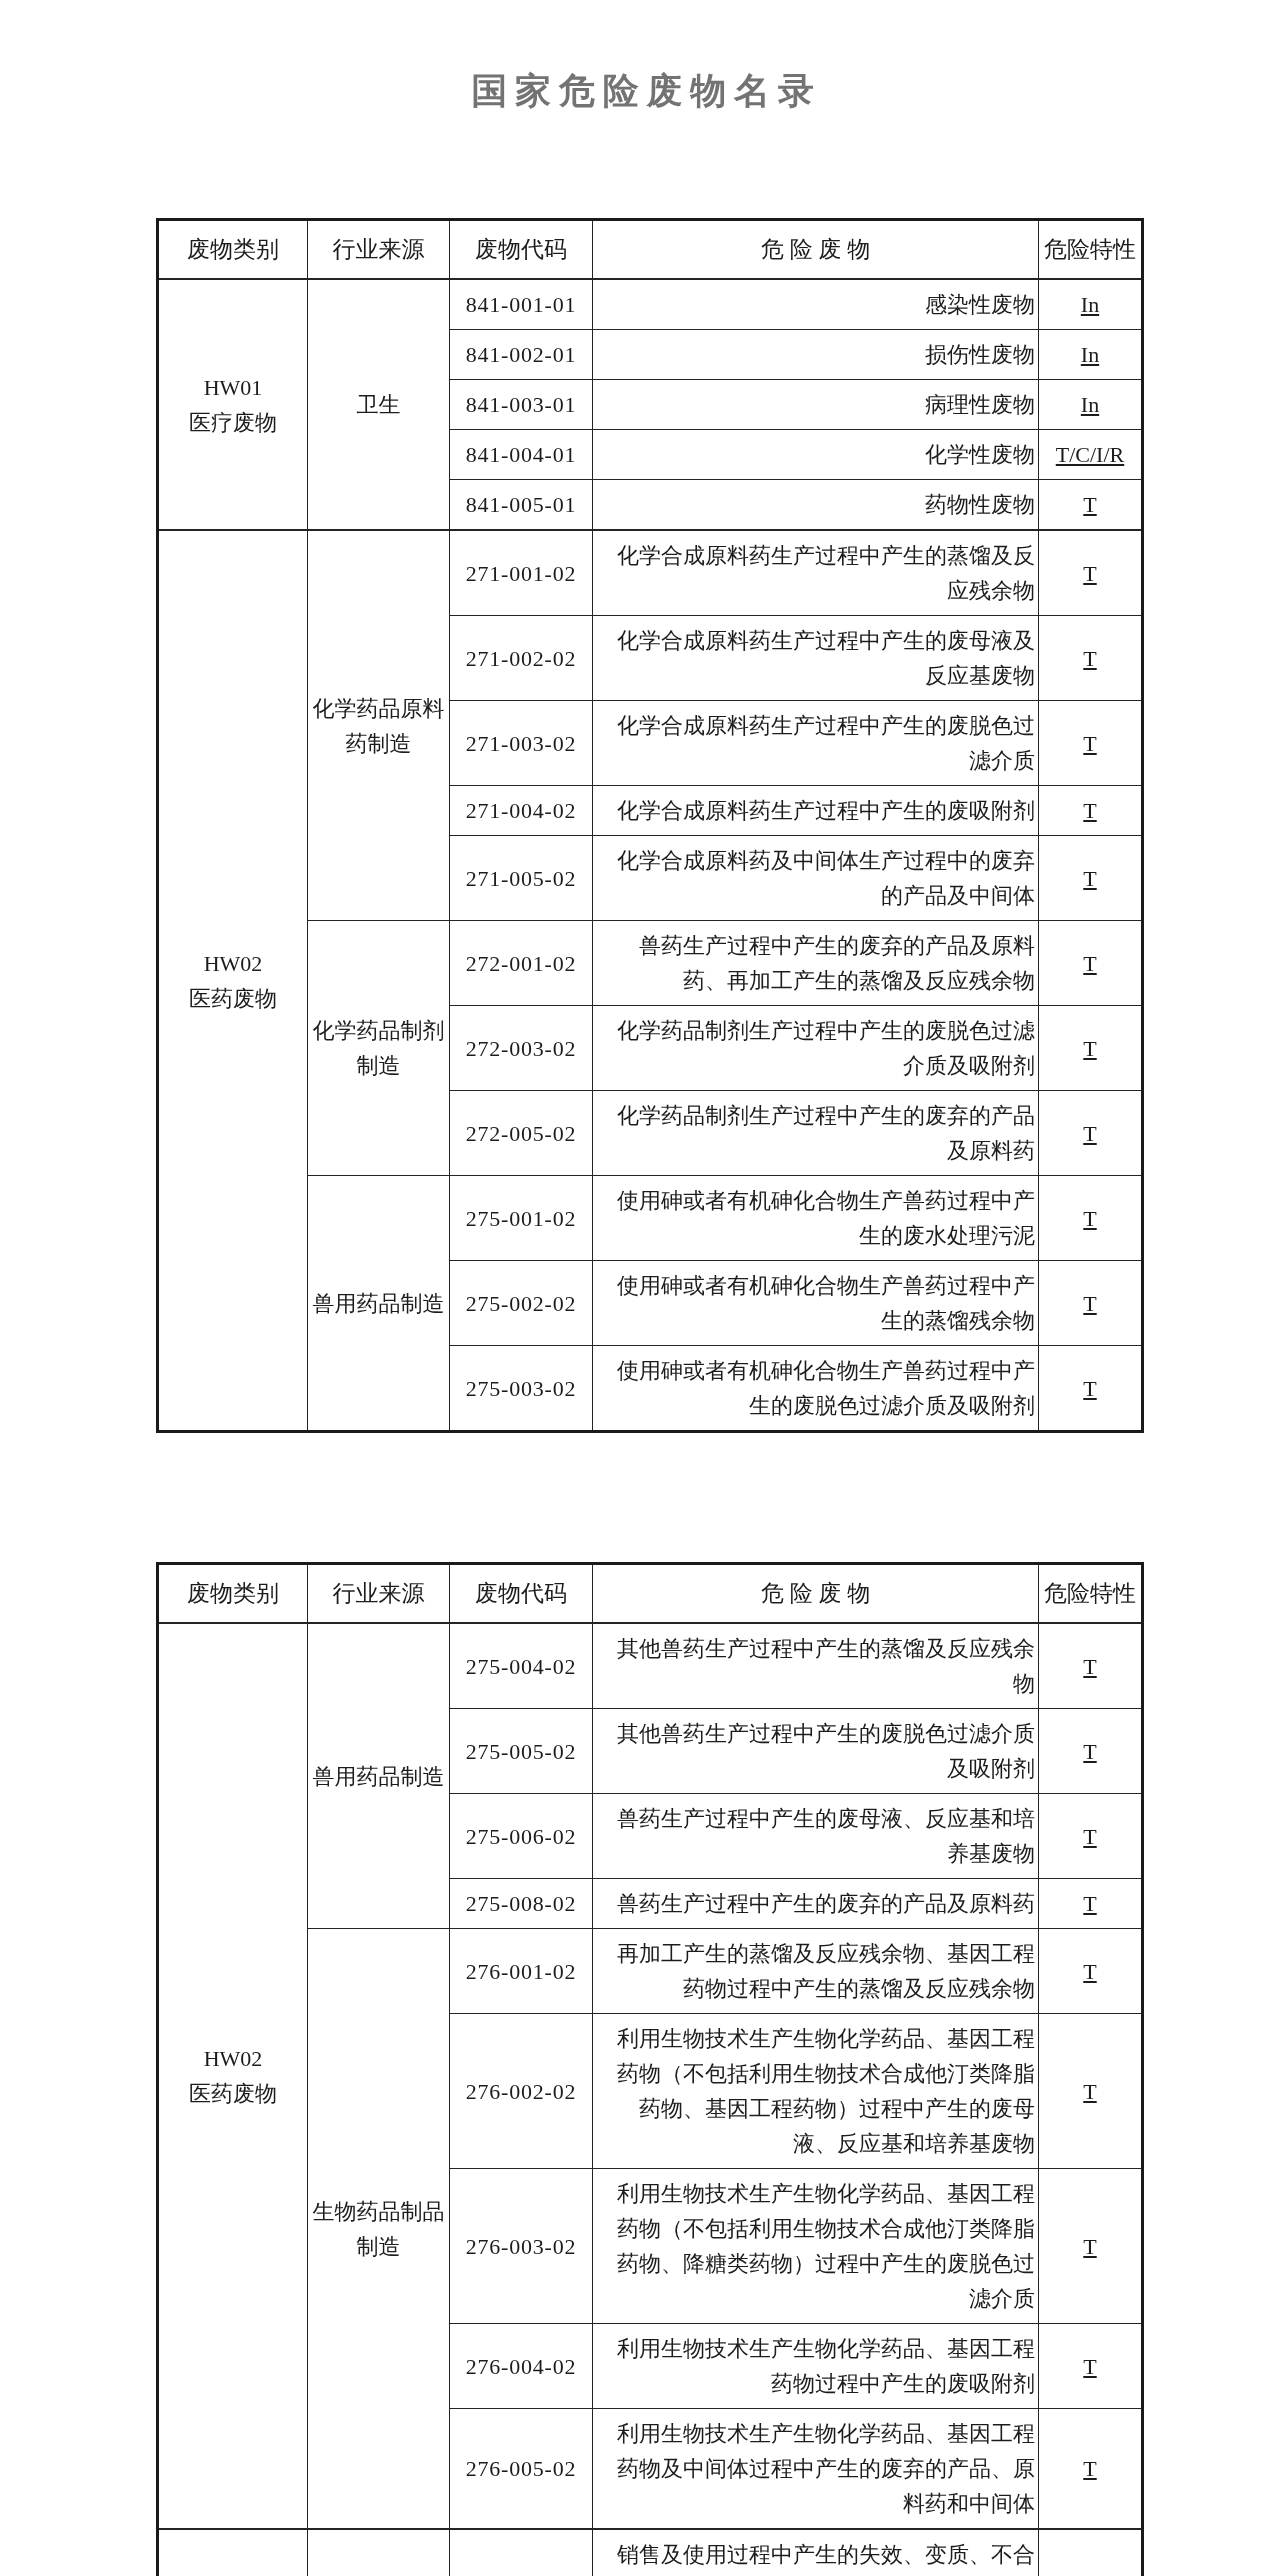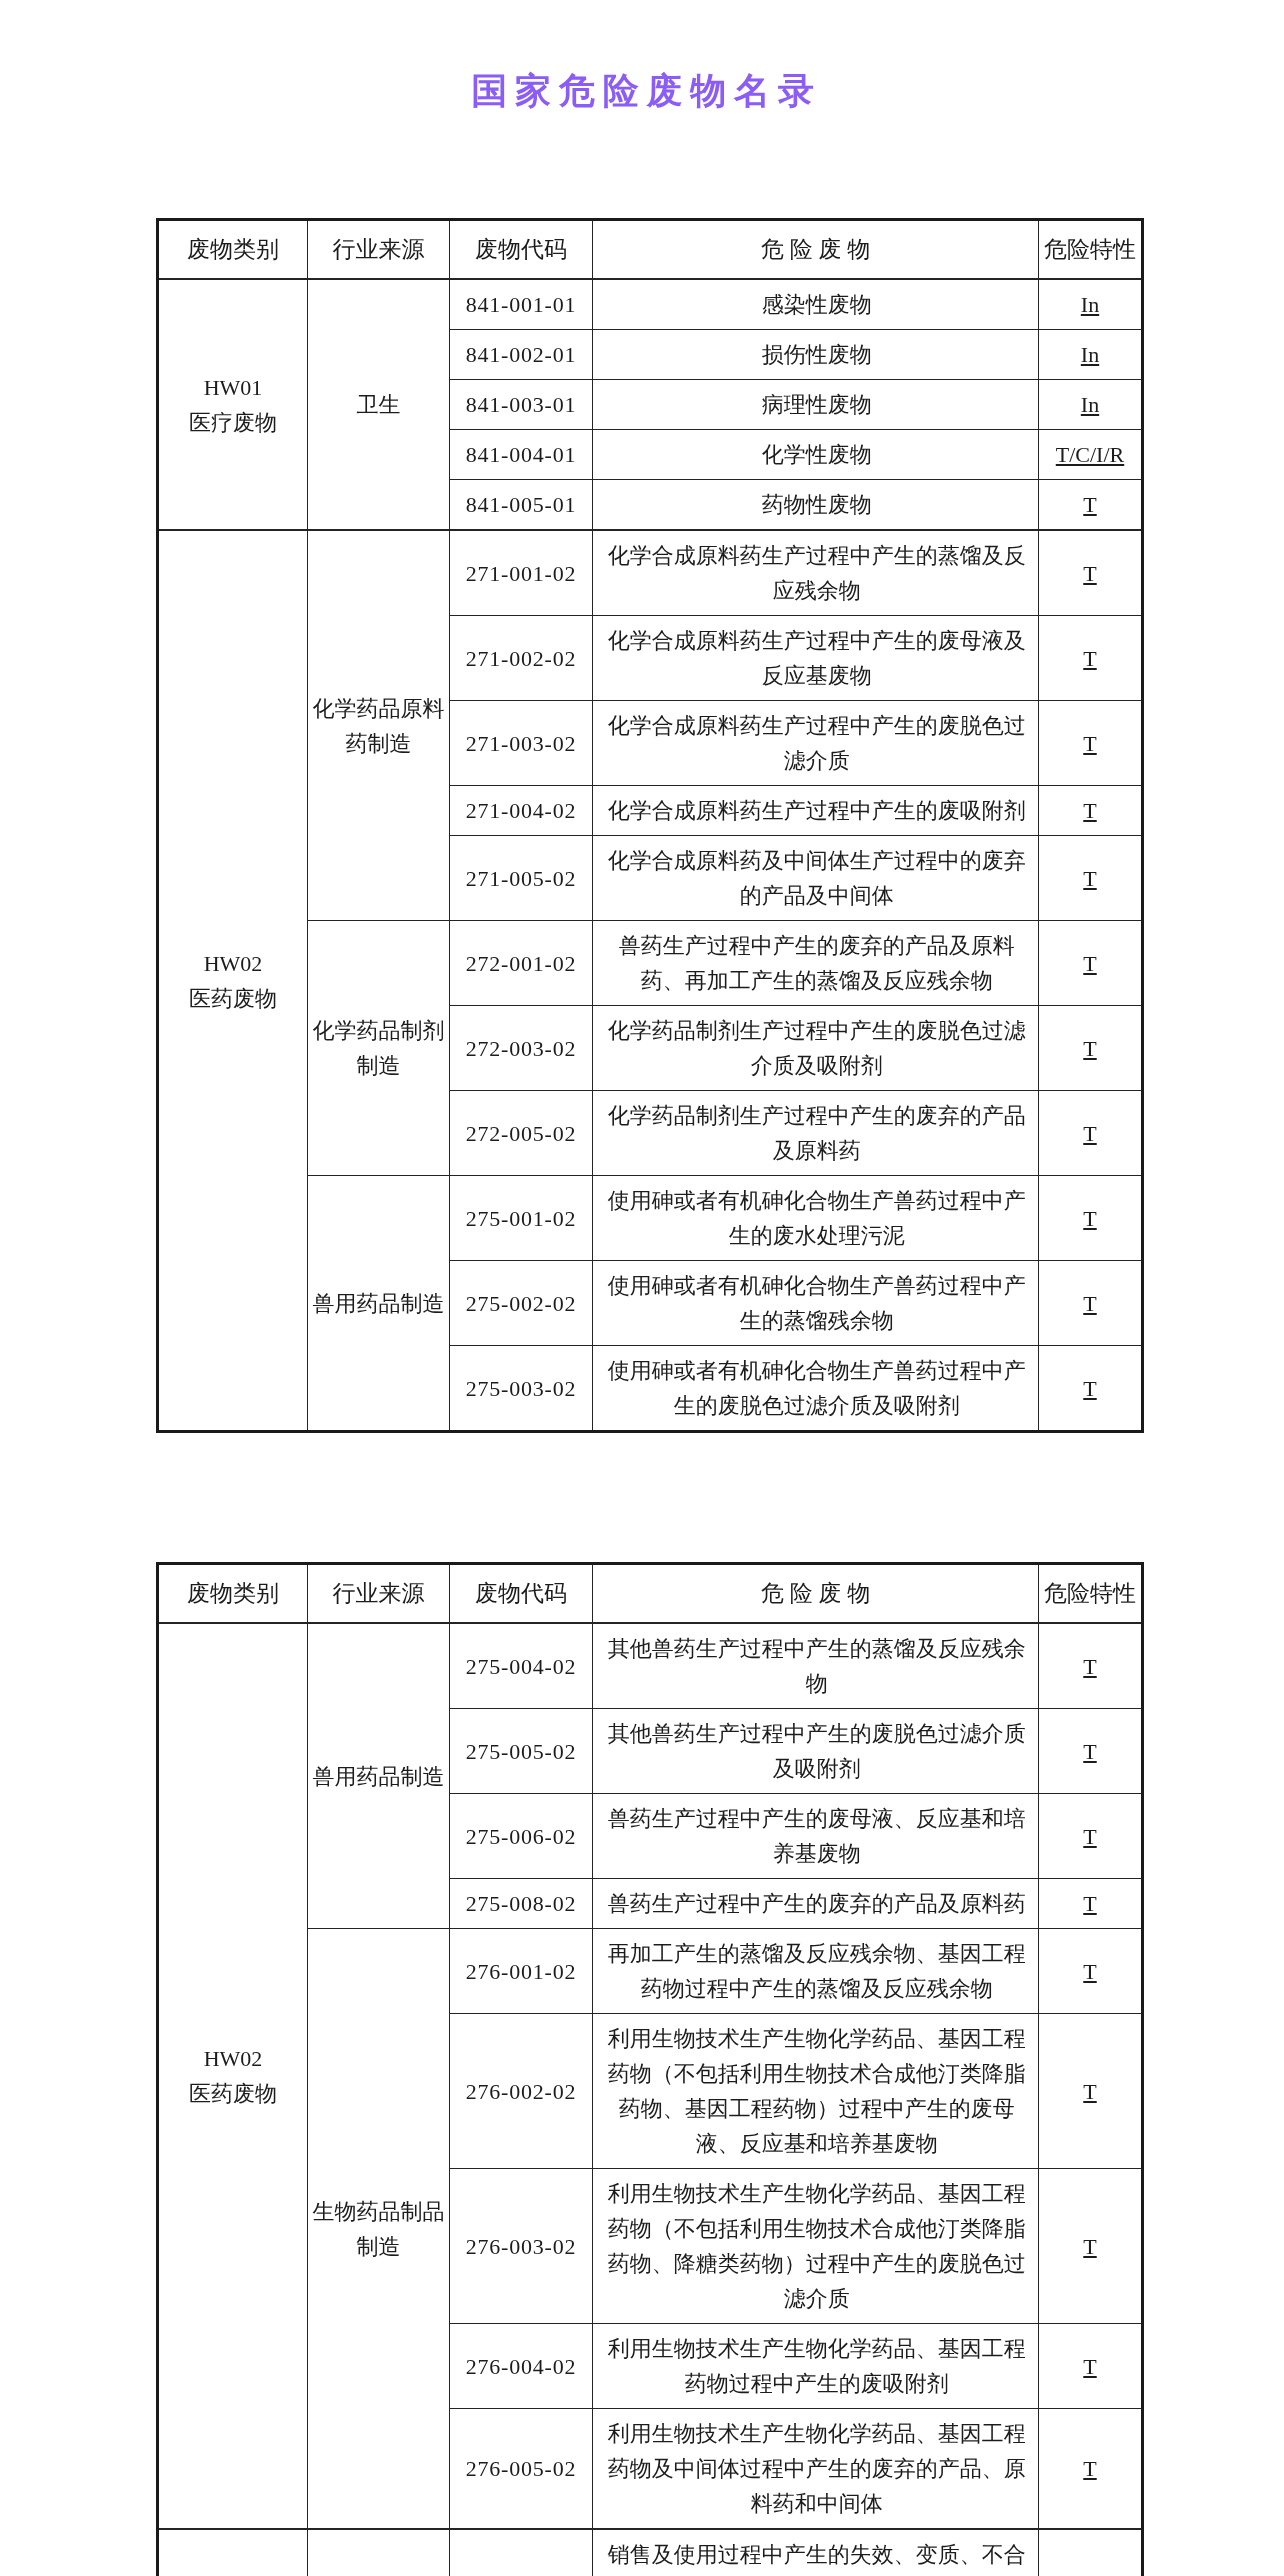--- a/index.html
+++ b/index.html
@@ -14,21 +14,21 @@
   }
   .doc-title {
     padding-top: 67px;
     width: 985px;
     margin-left: 154px;
     text-align: center;
     font-family: "Liberation Sans", "DejaVu Sans", sans-serif;
     font-weight: bold;
     font-size: 36px;
     letter-spacing: 7.8px;
-    color: #8b5cf6;
+    color: #737373;
   }
   table.waste-table {
     table-layout: fixed;
     border-collapse: collapse;
     width: 985px;
     margin-left: 156px;
     border: 3.1px solid #1a1a1a;
   }
   table.t1 { margin-top: 102px; }
   table.t2 { margin-top: 129px; }
@@ -57,21 +57,21 @@
     text-align: center;
     white-space: pre-line;
     padding: 4.7px 2.3px;
   }
   td.cell-code {
     text-align: center;
     padding: 7px 1.6px;
     letter-spacing: 0.8px;
   }
   td.cell-desc {
-    text-align: center;
+    text-align: right;
     padding: 7px 3.1px 7px 5.5px;
   }
   td.cell-prop {
     text-align: center;
     padding: 7px 1.6px;
     text-decoration: underline;
   }
   tr.section-start td { border-top-width: 2.3px; }
 </style>
 </head>

